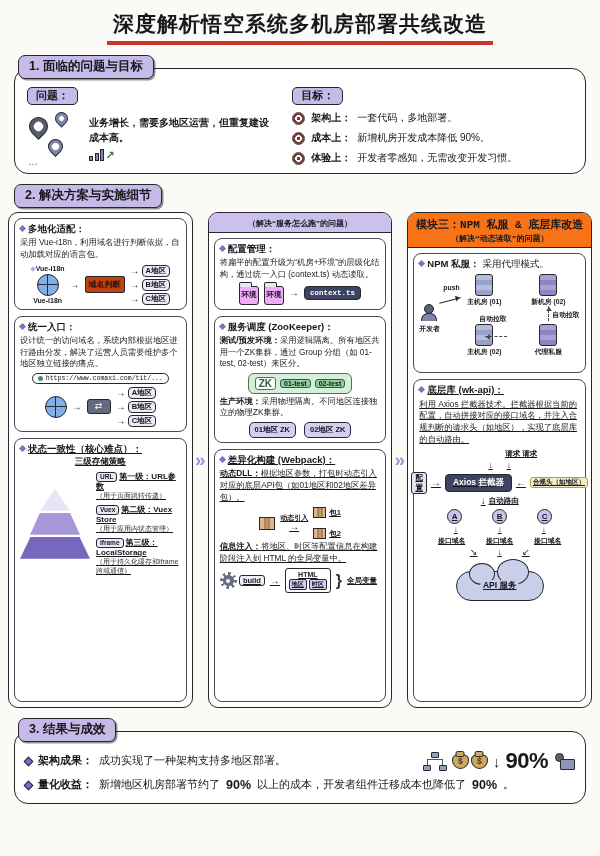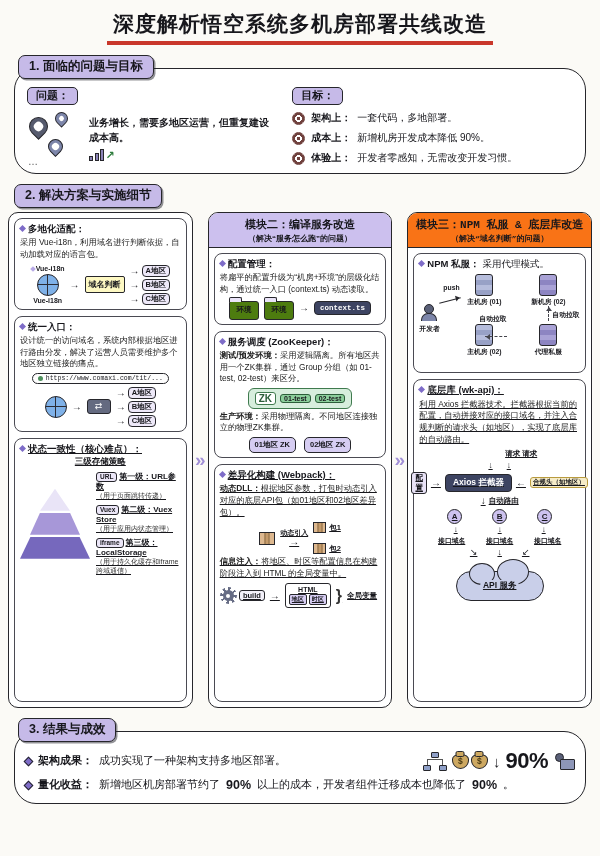--- a/index.html
+++ b/index.html
@@ -12,21 +12,21 @@
   .title-wrap { text-align:center; }
   .title { display:inline-block; font-size:21px; font-weight:bold; letter-spacing:1px;
     border-bottom:4px solid #c9372b; padding:0 6px 3px; }
 
   .tab { display:inline-block; position:relative; z-index:3; background:#c6bae8;
     border:1.5px solid #26262b; border-radius:7px; padding:2px 10px 3px;
     font-weight:bold; font-size:12.5px; box-shadow:1.5px 1.5px 0 rgba(40,40,50,.5); }
 
   .sec1, .sec3 { margin:10px 14px 0; }
   .sec1 .tab, .sec3 .tab { margin-left:4px; }
-  .sbox { border:1.7px solid #26262b; border-radius:22px; background:#fff; }
+  .sbox { border:1.7px solid #26262b; border-radius:14px; background:#fff; }
   .sec1-box { margin-top:-11px; padding:16px 12px 8px; display:flex; gap:8px; }
 
   .prob { flex:0 0 46%; }
   .badge { display:inline-block; background:#c6bae8; border:1.3px solid #26262b;
     border-radius:5px; padding:0 8px 1px; font-weight:bold; font-size:11px; }
   .prob-body { display:flex; align-items:center; gap:10px; margin-top:7px; }
   .pins { position:relative; width:52px; height:52px; flex:none; }
   .pin { position:absolute; background:#565b6e; border:1.2px solid #26262b;
     border-radius:50% 50% 50% 0; transform:rotate(-45deg); }
   .pin::after { content:""; position:absolute; inset:26%; background:#fff; border-radius:50%; }
@@ -67,21 +67,21 @@
   .blk-text { font-size:8.3px; line-height:1.4; margin-top:2px; color:#222; }
 
   .dgm { margin-top:4px; }
   .row { display:flex; align-items:center; justify-content:center; gap:5px; }
   .globe { flex:none; width:22px; height:22px; border-radius:50%; border:1.4px solid #26262b;
     background:linear-gradient(#2b2b33,#2b2b33) center/100% 1.2px no-repeat,
                linear-gradient(#2b2b33,#2b2b33) center/1.2px 100% no-repeat,#7fb1e8; }
   .globe-w { display:flex; flex-direction:column; align-items:center; gap:1px; }
   .vue-cap { font-size:7px; font-weight:bold; text-align:center; line-height:1.1; }
   .spark { display:inline-block; width:4px; height:4px; background:#b7a9e6; transform:rotate(45deg); margin-right:1px; }
-  .jbox { background:#fef9c3; border:1.3px solid #26262b; border-radius:2px; font-size:8px; font-weight:bold; padding:2px 3px; }
+  .jbox { background:#c2410c; border:1.3px solid #26262b; border-radius:2px; font-size:8px; font-weight:bold; padding:2px 3px; }
   .fan { display:flex; flex-direction:column; gap:2px; }
   .fan-row { display:flex; align-items:center; gap:2px; }
   .arr { font-size:10px; color:#26262b; line-height:1; }
   .pill { border:1px solid #26262b; border-radius:4px; background:#eee9f9; font-size:7.5px; font-weight:bold; padding:0 3px; white-space:nowrap; }
 
   .urlbar { display:flex; align-items:center; gap:3px; border:1.2px solid #26262b; border-radius:8px;
     background:#fdfdfd; padding:1px 5px; margin:3px auto; width:fit-content; max-width:100%; }
   .lock-dot { width:5px; height:5px; border-radius:50%; background:#4d8f5c; flex:none; }
   .url-text { font-size:6.5px; font-family:"Liberation Mono","DejaVu Sans Mono",monospace; white-space:nowrap; }
   .router { flex:none; width:24px; height:15px; background:#646a80; border:1.2px solid #26262b; border-radius:3px;
@@ -92,21 +92,21 @@
   .py { height:22px; }
   .py.py1 { width:30px; background:#e9e4f7; clip-path:polygon(50% 0,100% 100%,0 100%); }
   .py.py2 { width:50px; background:#a797d8; clip-path:polygon(20% 0,80% 0,100% 100%,0 100%); }
   .py.py3 { width:70px; background:#7668bd; clip-path:polygon(15% 0,85% 0,100% 100%,0 100%); }
   .lvls { flex:1; display:flex; flex-direction:column; gap:4px; }
   .lvl-name { font-size:8px; font-weight:bold; line-height:1.25; }
   .lvl-desc { font-size:7px; color:#333; line-height:1.25; }
   .chip { display:inline-block; border:1px solid #26262b; border-radius:3px; background:#ece7f8;
     font-size:6.5px; font-weight:bold; padding:0 3px; margin-right:2px; }
 
-  .folder { position:relative; width:30px; height:19px; background:#4d7c0f; border:1.2px solid #26262b;
+  .folder { position:relative; width:20px; height:19px; background:#f0abfc; border:1.2px solid #26262b;
     border-radius:2px 3px 3px 3px; display:flex; align-items:center; justify-content:center;
     font-size:7.5px; font-weight:bold; margin-top:5px; }
   .folder::before { content:""; position:absolute; top:-5px; left:-1.2px; width:11px; height:4px;
     background:#eae4f8; border:1.2px solid #26262b; border-bottom:none; border-radius:2px 2px 0 0; }
   .ctx { background:#3d4462; color:#fff; border:1.2px solid #26262b; border-radius:4px; font-size:7.5px;
     font-weight:bold; padding:2px 5px; font-family:"Liberation Mono","DejaVu Sans Mono",monospace; }
 
   .zkwrap { display:flex; justify-content:center; margin-top:3px; }
   .zkbox { display:flex; align-items:center; gap:4px; background:#d7eedd; border:1.3px solid #3f7a4e;
     border-radius:6px; padding:3px 6px; }
@@ -365,21 +365,20 @@
 
       </div>
     </div>
 
     <div class="mod-gap">
       <span class="chev">»</span>
     </div>
 
     <div class="module m2">
       <div class="mod-head">
-        <div class="mod-title">模块二：编译服务改造</div>
         <div class="mod-sub">（解决“服务怎么跑”的问题）</div>
       </div>
       <div class="mod-body">
 
         <div class="blk">
           <div class="blk-title">
             <span class="dia"></span>
             <span>配置管理：</span>
           </div>
           <div class="blk-text">将扁平的配置升级为“机房+环境”的层级化结构，通过统一入口 (context.ts) 动态读取。</div>
@@ -454,21 +453,21 @@
       </div>
     </div>
 
     <div class="mod-gap">
       <span class="chev">»</span>
     </div>
 
     <div class="module m3">
       <div class="mod-head">
         <div class="mod-title">模块三：NPM 私服 &amp; 底层库改造</div>
-        <div class="mod-sub">（解决“域名判断”的问题）</div>
+        <div class="mod-sub">（解决“动态读取”的问题）</div>
       </div>
       <div class="mod-body">
 
         <div class="blk">
           <div class="blk-title">
             <span class="dia"></span>
             <span>NPM 私服：</span>
             <span style="font-weight:normal;">采用代理模式。</span>
           </div>
           <div class="npmd">

